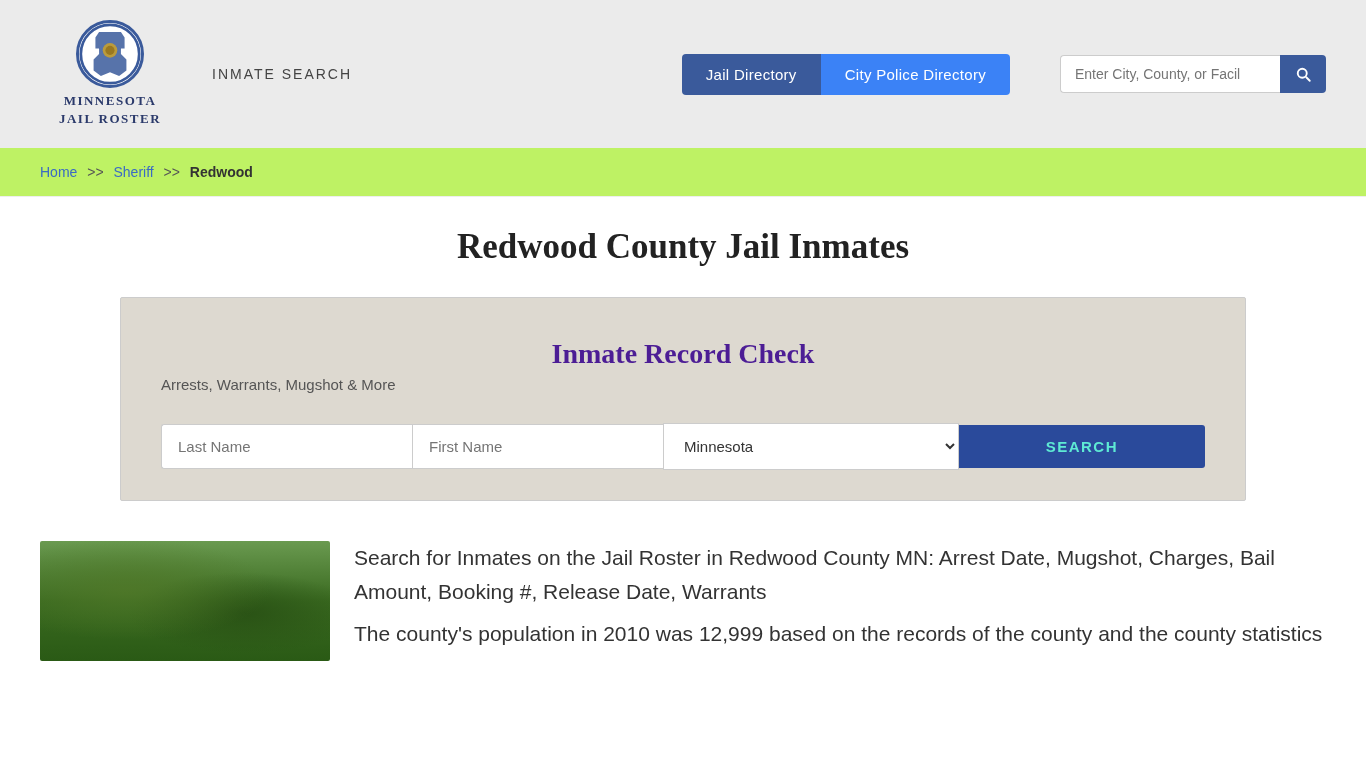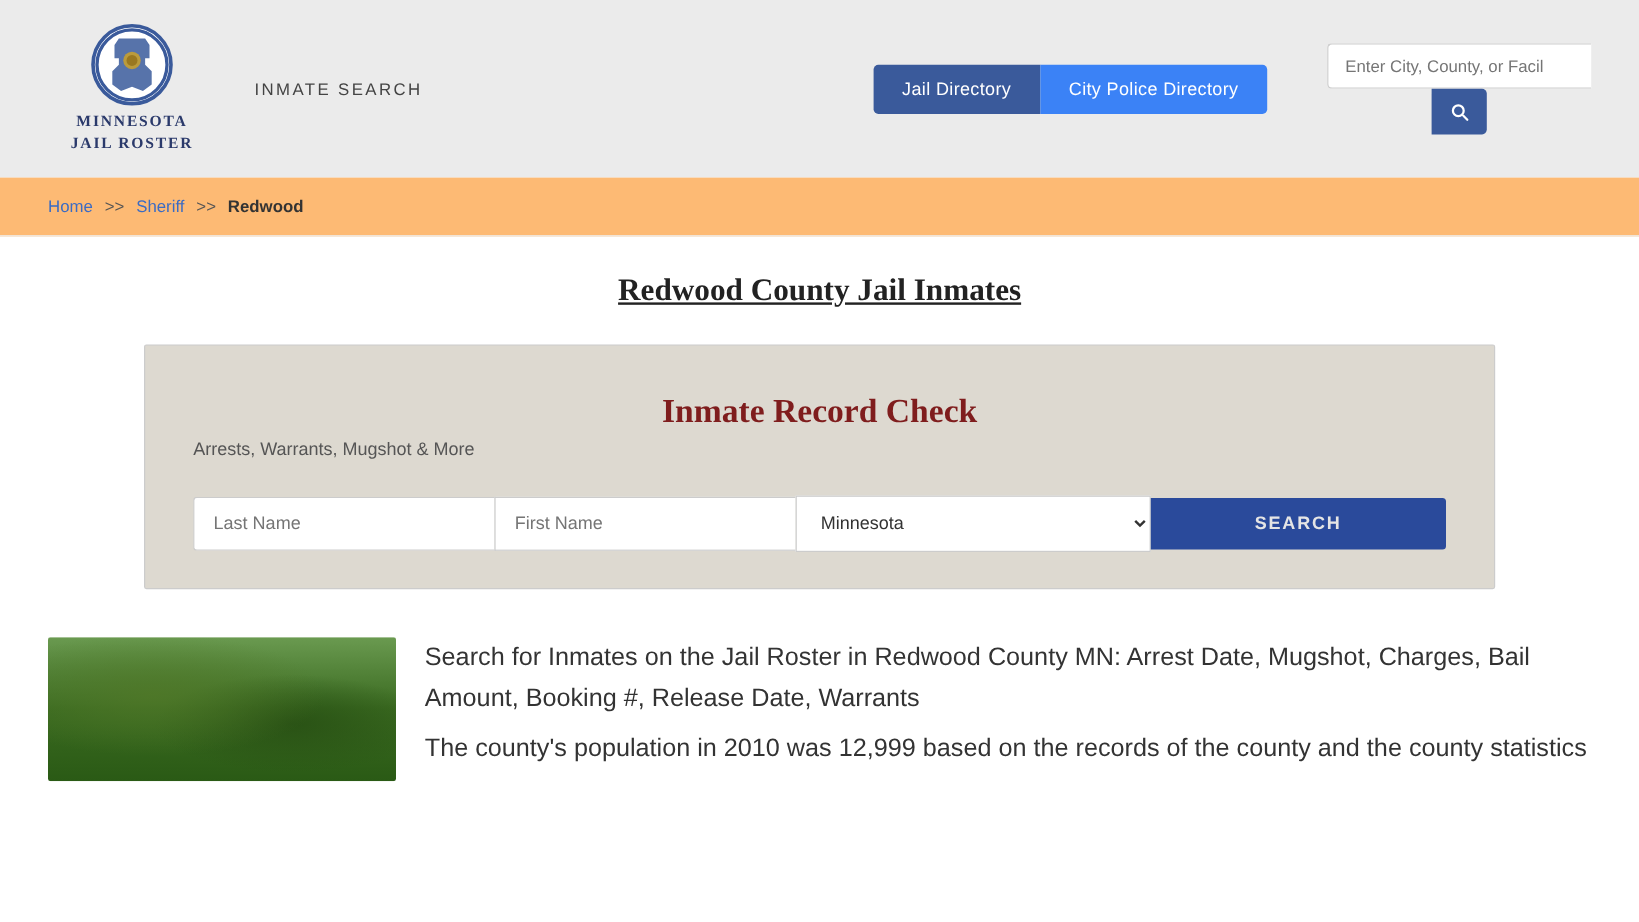--- a/index.html
+++ b/index.html
@@ -56,21 +56,20 @@
       border-radius: 4px 0 0 4px;
     }
     .nav-btn-police {
       background: #3b82f6;
       border-radius: 0 4px 4px 0;
     }
     .search-bar-container {
       display: flex;
       align-items: center;
       margin-left: 20px;
-      flex-direction: column;
     }
     .search-input {
       padding: 10px 14px;
       font-size: 14px;
       border: 1px solid #ccc;
       border-right: none;
       width: 220px;
       border-radius: 4px 0 0 4px;
       outline: none;
       background: #fff;
@@ -89,21 +88,21 @@
     .search-icon-svg {
       width: 18px;
       height: 18px;
       fill: #fff;
     }
 
     
     .breadcrumb {
       padding: 16px 40px;
       font-size: 14px;
-      background: #fdba74;
+      background: #bef264;
       border-bottom: 1px solid #eee;
     }
     .breadcrumb a {
       color: #3a6bc4;
       text-decoration: none;
     }
     .breadcrumb .sep {
       color: #555;
       margin: 0 6px;
     }
@@ -111,40 +110,39 @@
       font-weight: bold;
       color: #333;
     }
 
     
     .page-title-section {
       text-align: center;
       padding: 30px 20px 20px;
     }
     .page-title {
-      font-size: 26px;
+      font-size: 35px;
       font-weight: bold;
       color: #222;
       font-family: 'Georgia', serif;
-      text-decoration: underline;
     }
 
     
     .record-check-box {
       border: 1px solid #ccc;
       background: #ddd9d0;
       margin: 10px 120px 30px;
       padding: 40px 40px 30px;
       border-radius: 2px;
     }
     .record-check-title {
       text-align: center;
       font-size: 28px;
       font-weight: bold;
-      color: #7f1d1d;
+      color: #4c1d95;
       margin-bottom: 6px;
       font-family: 'Georgia', serif;
     }
     .record-check-subtitle {
       text-align: left;
       font-size: 15px;
       color: #555;
       margin-bottom: 30px;
     }
     .record-check-form {
@@ -173,21 +171,21 @@
       padding: 13px 16px;
       font-size: 15px;
       border: 1px solid #ccc;
       outline: none;
       background: #fff;
       color: #333;
       appearance: auto;
     }
     .search-big-btn {
       background: #2a4a9b;
-      color: #e5e5e5;
+      color: #5eead4;
       border: none;
       padding: 13px 36px;
       font-size: 15px;
       font-weight: bold;
       letter-spacing: 1.5px;
       cursor: pointer;
       border-radius: 0 3px 3px 0;
       margin-left: 0;
       flex: 0.8;
     }

